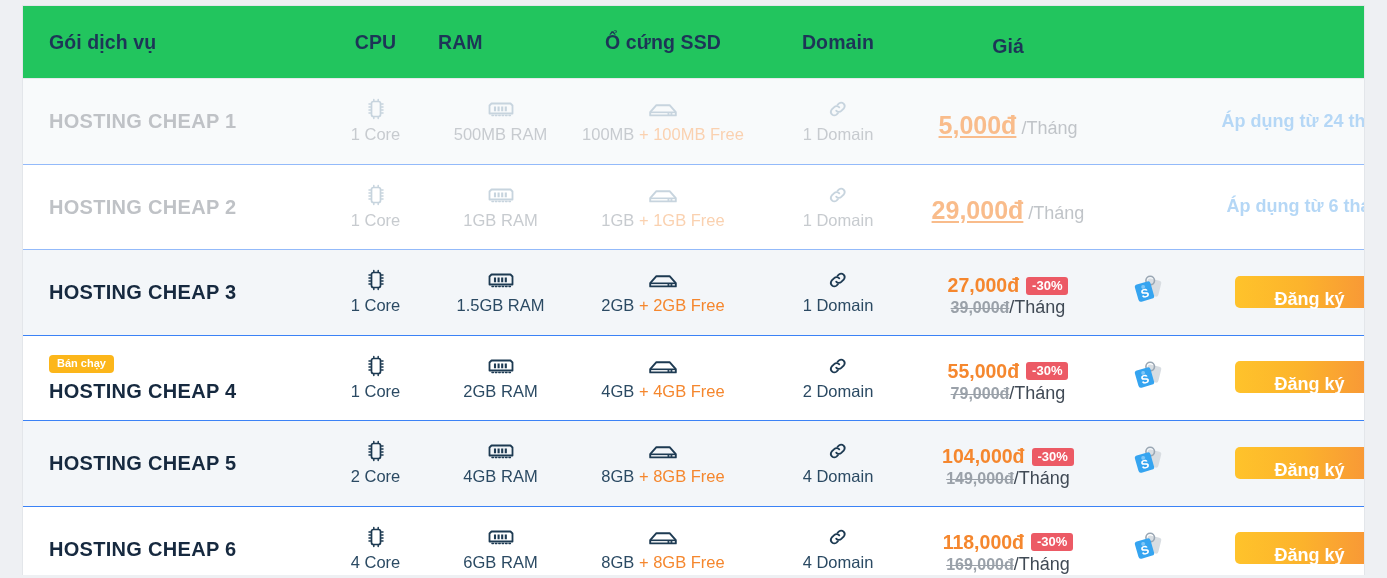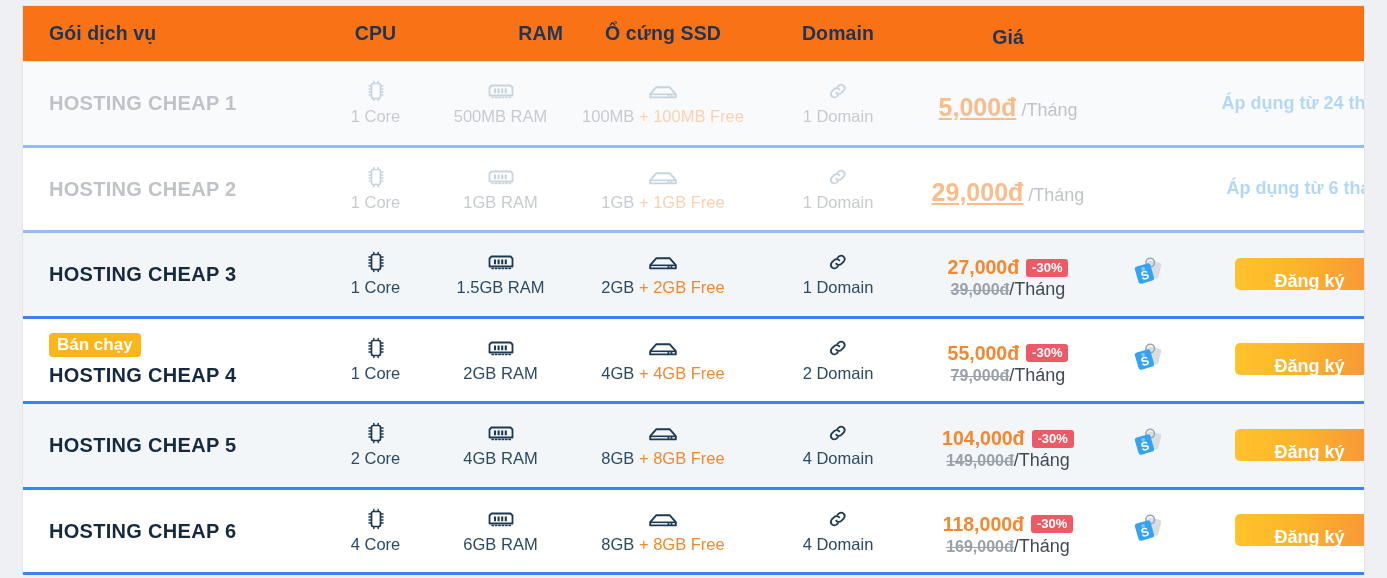--- a/index.html
+++ b/index.html
@@ -15,40 +15,40 @@
     width: 1343px; height: 570px;
     background: #ffffff;
     border: 1px solid #e3e6ea;
     border-bottom: none;
     overflow: hidden;
   }
   .row {
     display: flex;
     align-items: center;
     width: 100%;
-    border-bottom: 3px solid #3b82f6;
+    border-bottom: 1px solid #3b82f6;
     position: relative;
   }
   .row.alt { background: #f3f6f9; }
   .row.plain { background: #ffffff; }
   .row.faded { opacity: 0.55; }
 
   
-  #header-row { height: 56px; background: #f97316; border-bottom: 1px solid #e6e9ed; }
+  #header-row { height: 73px; background: #22c55e; border-bottom: 1px solid #e6e9ed; }
   #header-row .cell {
     color: #1d3557;
     font-size: 19.5px;
     font-weight: bold;
     letter-spacing: 0.1px;
   }
 
   
   .c-name   { width: 290px; padding-left: 26px; text-align: left; }
   .c-cpu    { width: 125px; text-align: center; }
-  .c-ram    { width: 125px; text-align: right; }
+  .c-ram    { width: 125px; text-align: left; }
   .c-ssd    { width: 200px; text-align: center; }
   .c-dom    { width: 150px; text-align: center; }
   .c-price  { width: 190px; text-align: center; margin-top: 8px; }
   .c-tag    { width: 90px;  text-align: center; }
   .c-action { width: 241px; text-align: center; padding-right: 8px; }
 
   .cell { flex: none; }
 
   
   .body-row { height: 85.5px; }
@@ -59,21 +59,21 @@
     color: #16293f;
     letter-spacing: 0.3px;
     line-height: 1.2;
   }
   .row.faded .pkg-name { color: #8c9199; }
 
   .badge-hot {
     display: inline-block;
     background: #fcb61a;
     color: #ffffff;
-    font-size: 17px;
+    font-size: 11px;
     font-weight: bold;
     border-radius: 4px;
     padding: 3px 8px 4px 8px;
     margin-bottom: 6px;
     line-height: 1;
   }
 
   .spec {
     display: flex;
     flex-direction: column;

